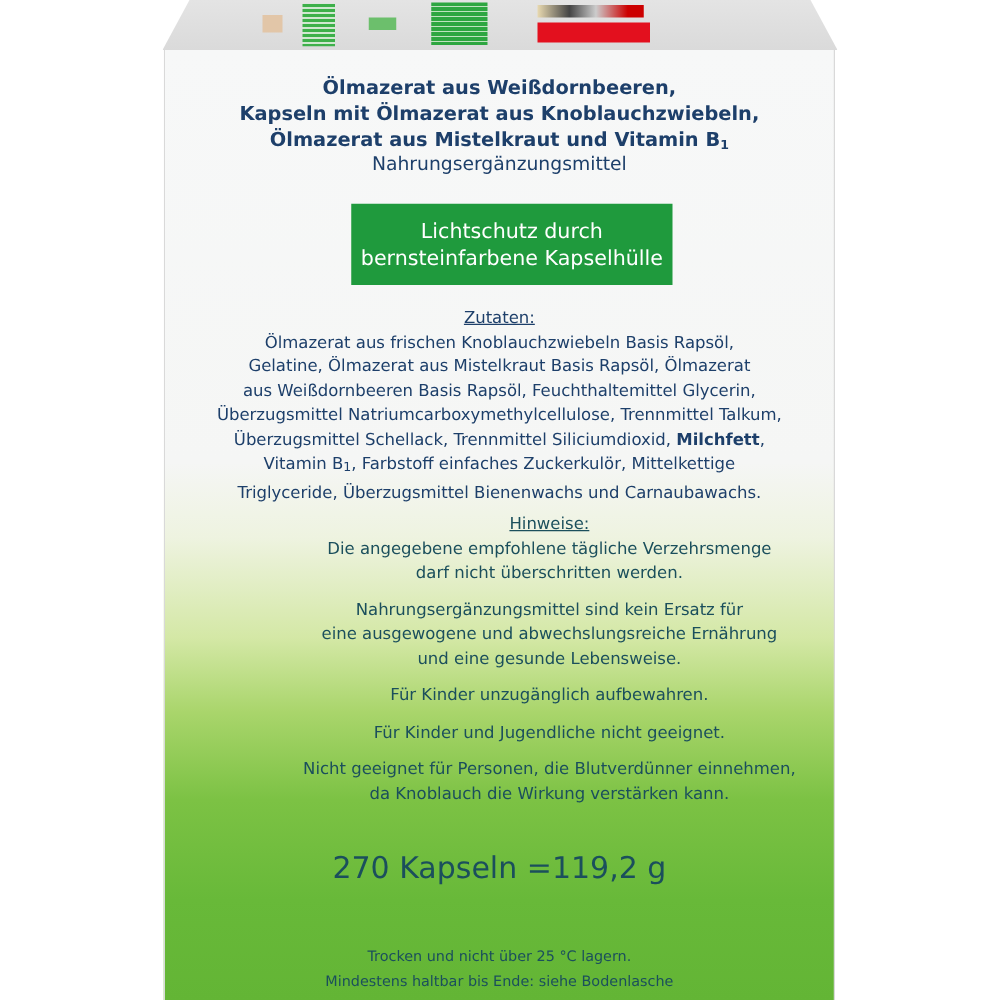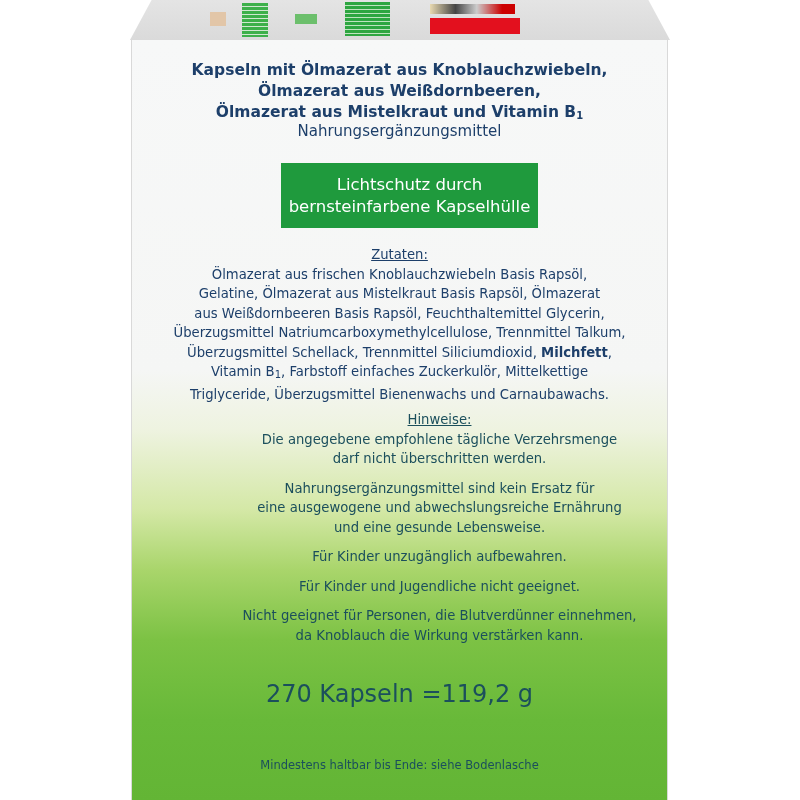--- a/index.html
+++ b/index.html
@@ -44,22 +44,22 @@
   <div class="mini" style="left:80px;top:12px;width:16px;height:14px;background:#e2c6a8;"></div>
   <div class="mini" style="left:112px;top:3px;width:26px;height:34px;background:repeating-linear-gradient(#3db04a 0 3px,#d0e8d0 3px 4px);"></div>
   <div class="mini" style="left:165px;top:14px;width:22px;height:10px;background:#6cbf6c;"></div>
   <div class="mini" style="left:215px;top:2px;width:45px;height:34px;background:repeating-linear-gradient(#2ea641 0 3px,#bfe3bf 3px 4px);"></div>
   <div class="mini" style="left:300px;top:4px;width:85px;height:10px;background:linear-gradient(90deg,#e8d9b0,#444 30%,#ccc 55%,#c00 85%);"></div>
   <div class="mini" style="left:300px;top:18px;width:90px;height:16px;background:#e3101e;"></div>
 </div>
 
 <div class="front">
   <div class="text title">
+    <div>Ölmazerat aus Weißdornbeeren,</div>
     <div>Kapseln mit Ölmazerat aus Knoblauchzwiebeln,</div>
-    <div>Ölmazerat aus Weißdornbeeren,</div>
     <div><span>Ölmazerat aus Mistelkraut und Vitamin B</span><span class="sub">1</span></div>
   </div>
   <div class="text subtitle">Nahrungsergänzungsmittel</div>
 
   <div class="badge">
     <div>Lichtschutz durch</div>
     <div>bernsteinfarbene Kapselhülle</div>
   </div>
 
   <div class="text body-text ingredients">
@@ -92,15 +92,16 @@
       </p>
     <p>
       <span style="display:block">Nicht geeignet für Personen, die Blutverdünner einnehmen,</span>
       <span style="display:block">da Knoblauch die Wirkung verstärken kann.</span>
     </p>
   </div>
 
   <div class="text pack">270 Kapseln =119,2 g</div>
 
   <div class="text storage">
+    <div>Trocken und nicht über 25 °C lagern.</div>
     <div>Mindestens haltbar bis Ende: siehe Bodenlasche</div>
   </div>
 </div>
 
 </body></html>

